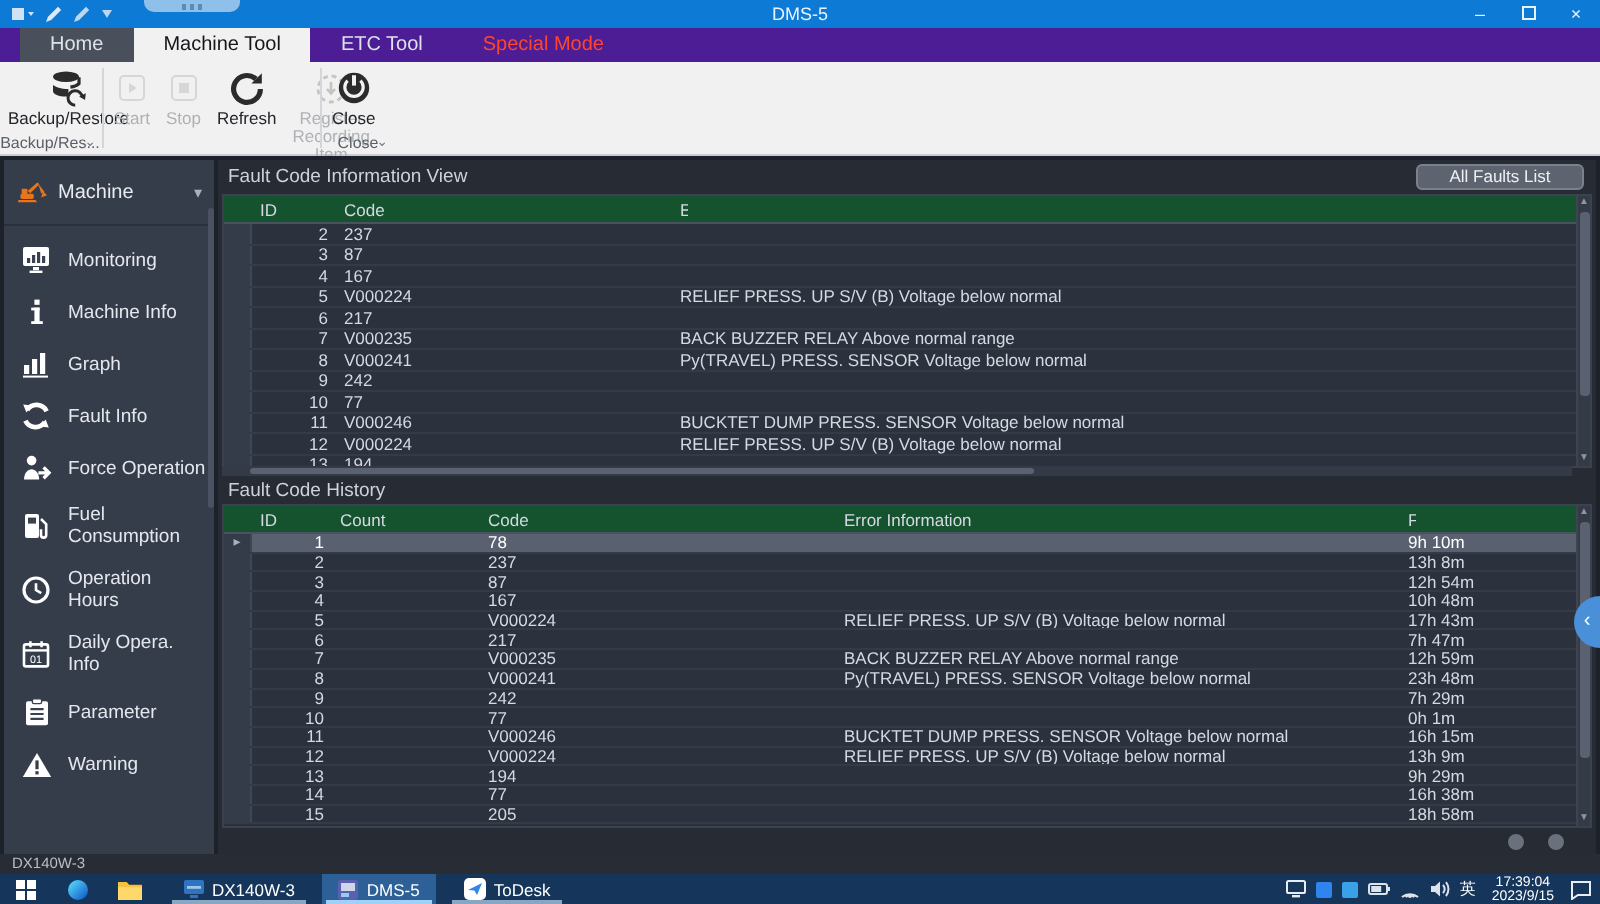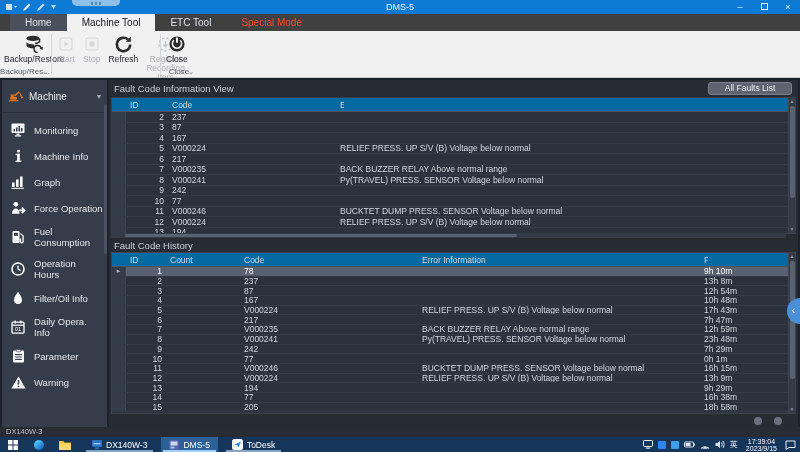--- a/index.html
+++ b/index.html
@@ -12,21 +12,21 @@
   .qat { display:flex; align-items:center; gap:6px; padding-left:6px; height:100%; }
   .qat .qic { color:#dce9f7; font-size:8px; line-height:8px; display:inline-flex; align-items:center; }
   .tab-handle { position:absolute; left:72px; top:0; width:48px; height:6px; background:#8fc0ea; border-radius:0 0 5px 5px; display:flex; justify-content:center; align-items:center; gap:2px; }
   .tab-handle i { display:block; width:2px; height:3px; background:#5b8cb8; }
   .tb-title { position:absolute; left:0; right:0; text-align:center; color:#eaf3fc; font-size:9px; line-height:14px; }
   .win-controls { position:absolute; right:0; top:0; height:14px; display:flex; align-items:center; }
   .win-controls span { width:24px; text-align:center; color:#eaf3fc; font-size:9px; line-height:14px; cursor:default; }
   .wc-max b { display:inline-block; width:7px; height:7px; border:1px solid #eaf3fc; }
 
   
-  .ribtabs { position:absolute; top:14px; left:0; width:800px; height:17px; background:#404040; display:flex; align-items:stretch; padding-left:10px; }
+  .ribtabs { position:absolute; top:14px; left:0; width:800px; height:17px; background:#4c1d95; display:flex; align-items:stretch; padding-left:10px; }
   .rtab { padding:0 15px; font-size:10px; line-height:17px; color:#dde1e8; cursor:default; }
   .rtab.home { background:#4a505b; }
   .rtab.active { background:#f1f1f1; color:#14161a; }
   .rtab.special { color:#ff4530; }
 
   
   .ribbon { position:absolute; top:31px; left:0; width:800px; height:47px; background:#f1f1f1; border-bottom:1px solid #c9ccd1; display:flex; }
   .rgroup { display:flex; flex-direction:column; }
   .rbtns { flex:1; display:flex; align-items:flex-start; padding-top:2px; }
   .rbtn { display:flex; flex-direction:column; align-items:center; padding:1px 4px 0 4px; }
@@ -47,21 +47,21 @@
   .nav-item { display:flex; align-items:center; gap:8px; padding:5px 4px 5px 8px; min-height:26px; cursor:default; }
   .nav-ic { width:16px; display:flex; justify-content:center; flex-shrink:0; }
   .nav-lb { color:#e4e8ee; font-size:9.5px; line-height:11px; }
   .sb-scroll { position:absolute; right:0; top:24px; width:3px; height:150px; background:#4a5160; border-radius:2px; }
 
   .content { flex:1; position:relative; background:#262b34; margin:2px 2px 0 2px; }
   .sec-title { position:absolute; left:5px; font-size:9.5px; color:#ccd1da; }
   .btn-allfaults { position:absolute; top:2px; right:6px; width:84px; height:13px; background:#5d6470; border:1px solid #7b818c; border-radius:3px; color:#eef0f4; font-size:8.5px; line-height:11px; text-align:center; cursor:default; }
 
   .grid { position:absolute; left:2px; right:2px; border:1px solid #3b424f; background:#2c323d; }
-  .ghead { display:grid; background:#0369a1; color:#c6ccd8; font-size:8.5px; border-bottom:1px solid #4a5160; }
+  .ghead { display:grid; background:#14532d; color:#c6ccd8; font-size:8.5px; border-bottom:1px solid #4a5160; }
   .ghead .hc { padding:2px 4px; overflow:hidden; white-space:nowrap; }
   .gbody { overflow:hidden; position:relative; }
   .grow { display:grid; color:#d4d9e2; font-size:8.5px; border-bottom:1px solid #343b47; }
   .grow .c { padding:0 4px; overflow:hidden; white-space:nowrap; display:flex; align-items:center; }
   .grow .rh { background:#353c49; border-right:1px solid #3f4654; padding:0; justify-content:center; color:#aab1bd; font-size:7px; }
   .grow.sel { background:#59606f; color:#fff; }
   .cid { justify-content:flex-end; text-align:right; }
   .g1 .ghead, .g1 .grow { grid-template-columns:14px 42px 168px 1fr; }
   .g2 .ghead, .g2 .grow { grid-template-columns:14px 40px 74px 178px 282px 1fr; }
   .g1 .grow { height:10.5px; }
@@ -270,20 +270,31 @@
                 <rect x="1" y="7.5" width="2.6" height="4.5" fill="#fff"></rect>
                 <rect x="5" y="4.5" width="2.6" height="7.5" fill="#fff"></rect>
                 <rect x="9" y="1.5" width="2.6" height="10.5" fill="#fff"></rect>
                 <rect x="0.5" y="12.8" width="12.5" height="1" fill="#fff"></rect>
               </svg>
             </span>
             <span class="nav-lb">Graph</span>
           </div>
           <div class="nav-item">
             <span class="nav-ic">
+              <svg width="14" height="14" viewBox="0 0 14 14">
+                <path d="M12.3 4.6A5.6 5.6 0 0 0 2.6 4" fill="none" stroke="#fff" stroke-width="2.4"></path>
+                <path d="M0.6 1.2l4.3.6-2.7 3.4z" fill="#fff"></path>
+                <path d="M1.7 9.4a5.6 5.6 0 0 0 9.7.6" fill="none" stroke="#fff" stroke-width="2.4"></path>
+                <path d="M13.4 12.8l-4.3-.6 2.7-3.4z" fill="#fff"></path>
+              </svg>
+            </span>
+            <span class="nav-lb">Fault Info</span>
+          </div>
+          <div class="nav-item">
+            <span class="nav-ic">
               <svg width="15" height="14" viewBox="0 0 15 14">
                 <circle cx="4.8" cy="3.3" r="2.4" fill="#fff"></circle>
                 <path d="M1 12.8c0-3.4 2-5.2 3.8-5.2s3.8 1.8 3.8 5.2z" fill="#fff"></path>
                 <path d="M8.2 8.6h3.3L10.2 7.3l1.2-1.2 3.3 3.3-3.3 3.3-1.2-1.2 1.3-1.3H8.2z" fill="#fff"></path>
               </svg>
             </span>
             <span class="nav-lb">Force Operation</span>
           </div>
           <div class="nav-item">
             <span class="nav-ic">
@@ -296,28 +307,20 @@
             <span class="nav-lb">Fuel Consumption</span>
           </div>
           <div class="nav-item">
             <span class="nav-ic">
               <svg width="14" height="14" viewBox="0 0 14 14">
                 <circle cx="7" cy="7" r="6" fill="none" stroke="#fff" stroke-width="1.6"></circle>
                 <path d="M7 3.6V7l2.6 1.6" fill="none" stroke="#fff" stroke-width="1.3"></path>
               </svg>
             </span>
             <span class="nav-lb">Operation Hours</span>
-          </div>
-          <div class="nav-item">
-            <span class="nav-ic">
-              <svg width="14" height="14" viewBox="0 0 14 14">
-                <path d="M7 0.8c2.5 3.8 4 5.8 4 8.1a4 4 0 0 1-8 0C3 6.6 4.5 4.6 7 0.8z" fill="#fff"></path>
-              </svg>
-            </span>
-            <span class="nav-lb">Filter/Oil Info</span>
           </div>
           <div class="nav-item">
             <span class="nav-ic">
               <svg width="14" height="14" viewBox="0 0 14 14">
                 <rect x="1" y="2.2" width="12" height="11" rx="1" fill="none" stroke="#fff" stroke-width="1.3"></rect>
                 <path d="M1 5.2h12" stroke="#fff" stroke-width="1.2"></path>
                 <path d="M4.2 0.6v3M9.8 0.6v3" stroke="#fff" stroke-width="1.3"></path>
                 <text x="7" y="11.4" font-size="5.4" font-family="Liberation Sans, sans-serif" fill="#fff" text-anchor="middle">01</text>
               </svg>
             </span>

